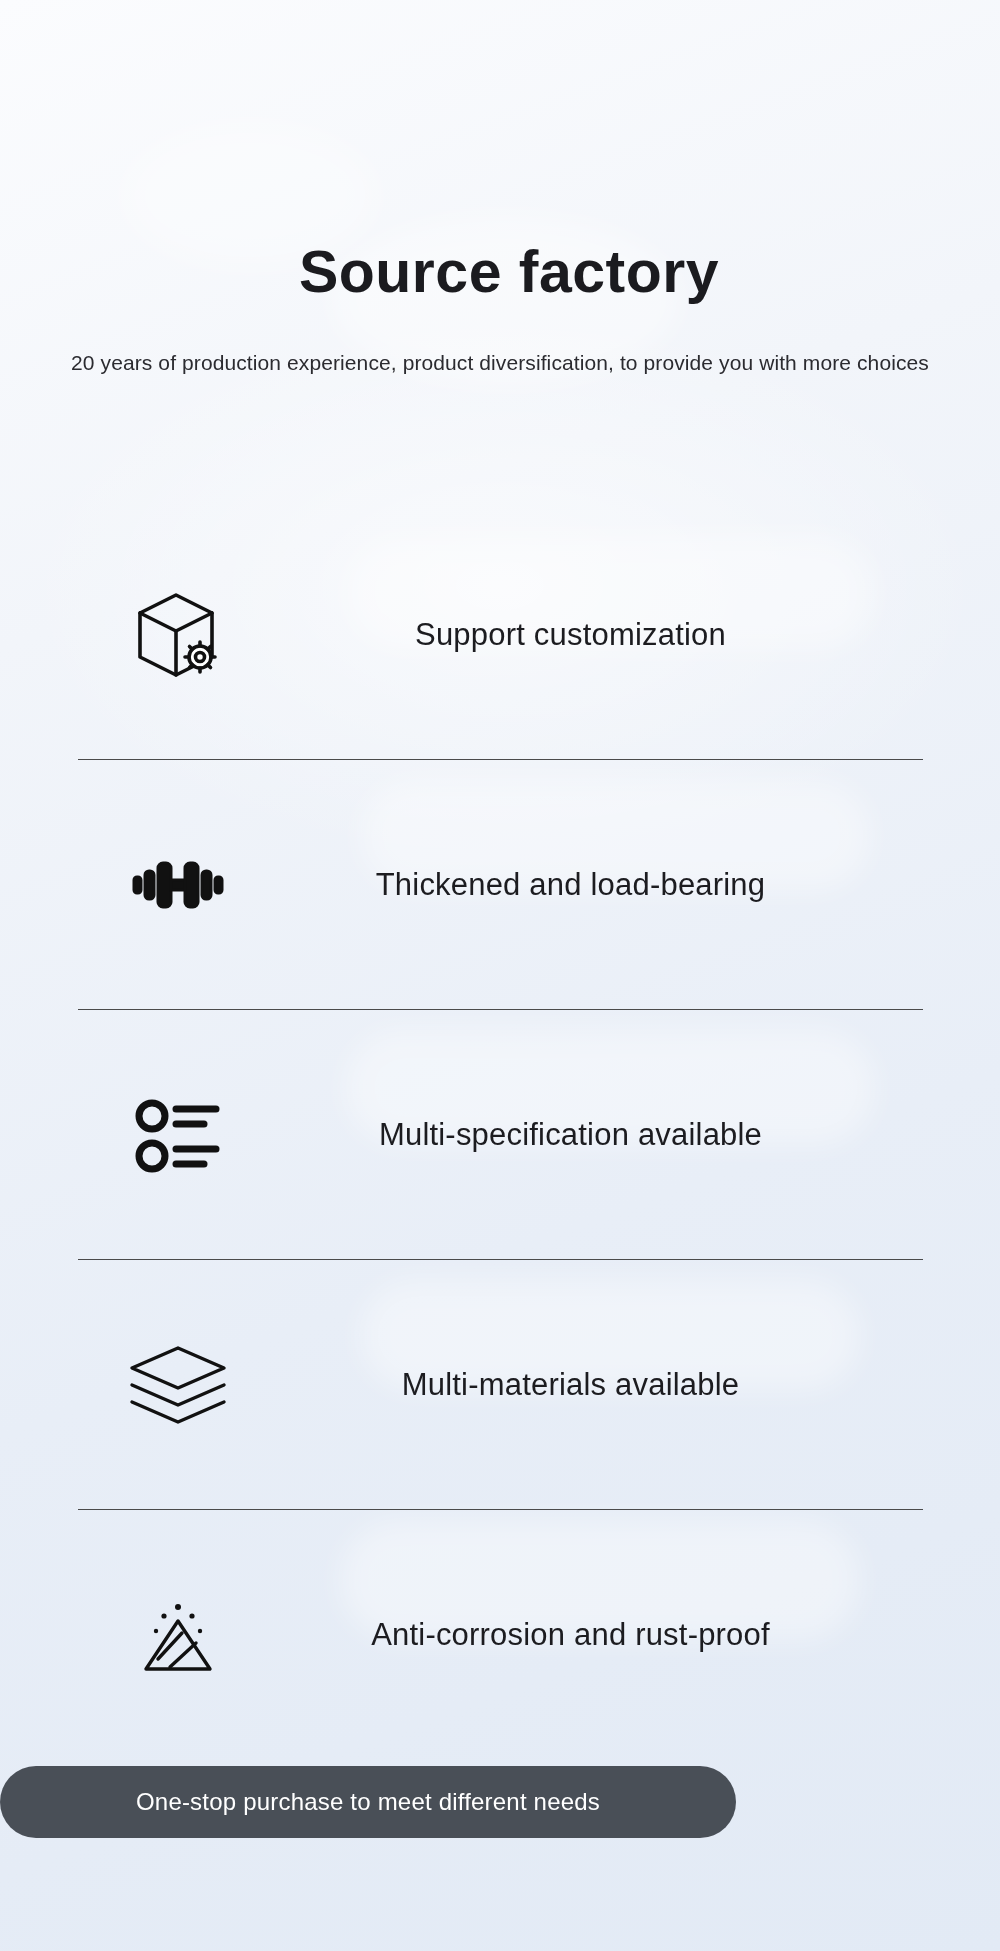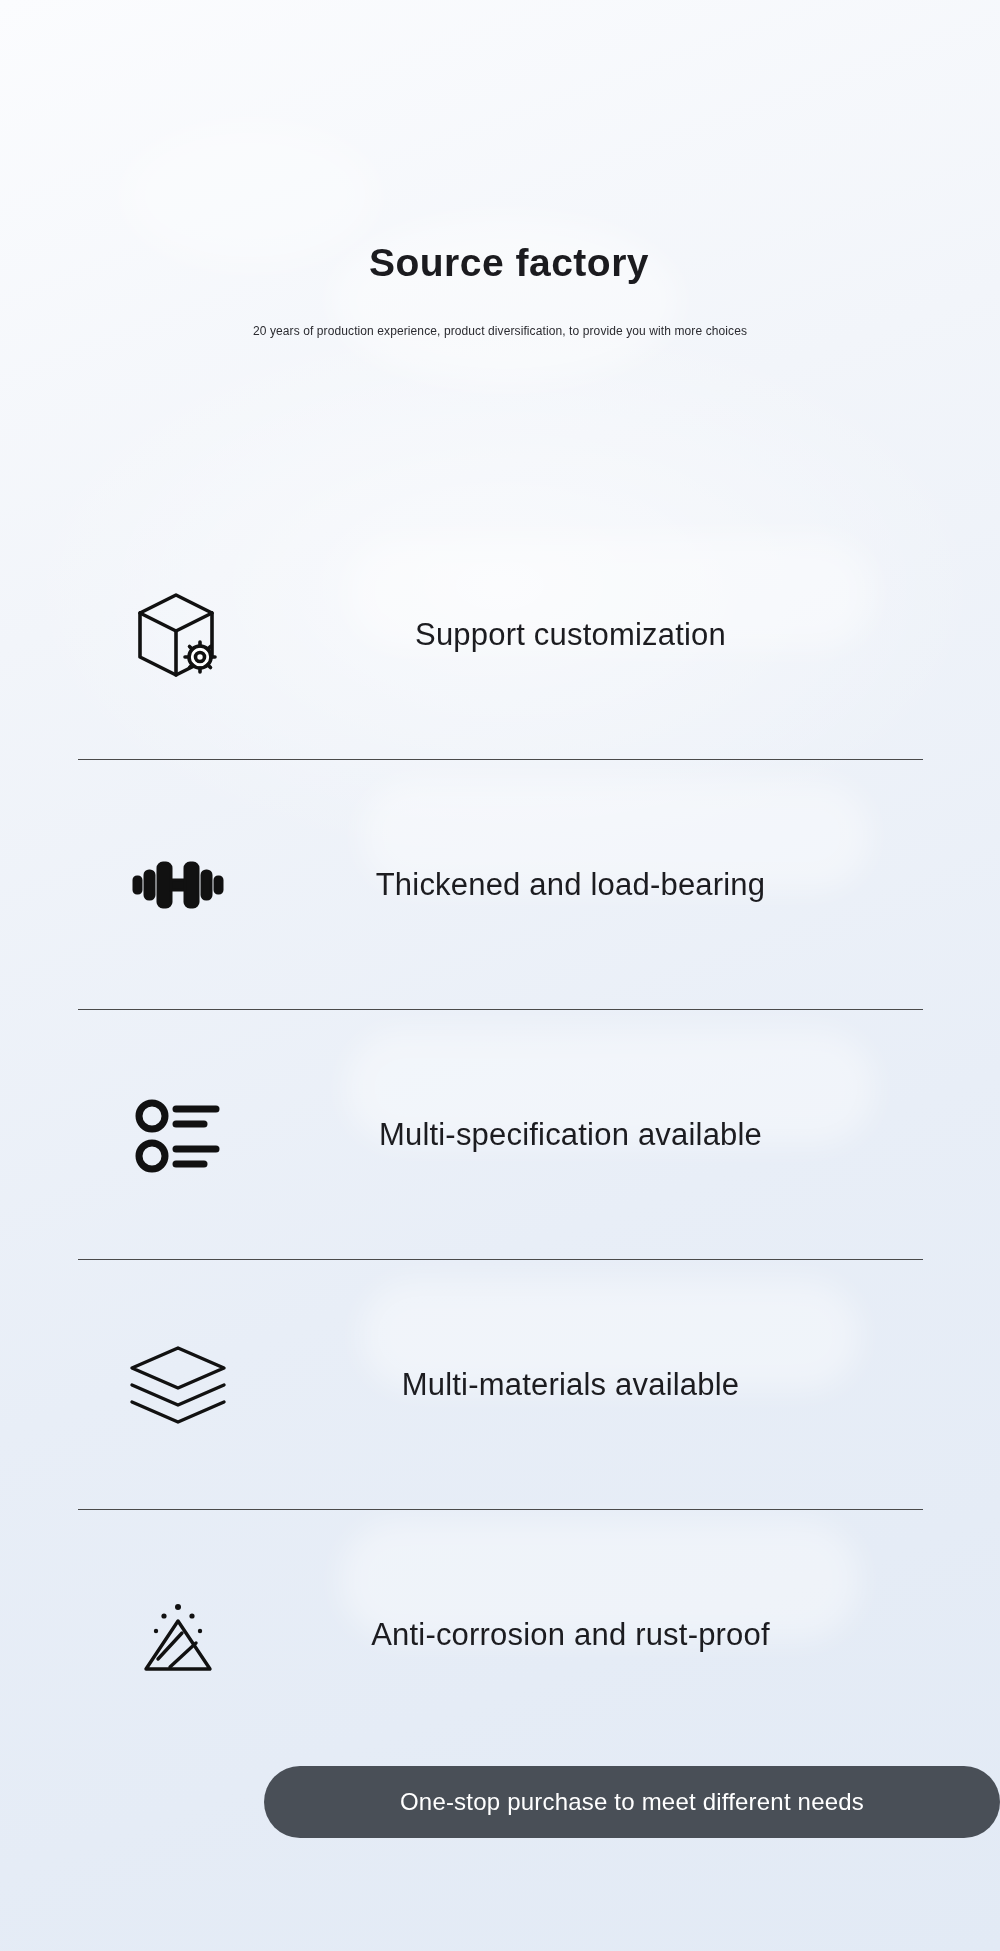--- a/index.html
+++ b/index.html
@@ -43,31 +43,31 @@
   .header {
     position: absolute;
     left: 0;
     top: 0;
     width: 1000px;
     text-align: center;
   }
   .title {
     margin: 0;
     padding-top: 243px;
-    font-size: 39px;
+    font-size: 59px;
     font-weight: 700;
     letter-spacing: 0.5px;
     color: #1b1b1f;
     line-height: 1;
     padding-left: 18px;
   }
   .subtitle {
-    margin: 5px;
+    margin: 12px;
     padding-top: 37px;
-    font-size: 12px;
+    font-size: 21px;
     font-weight: 400;
     color: #2b2b30;
     letter-spacing: 0.1px;
   }
 
   .features {
     position: absolute;
     left: 78px;
     top: 510px;
     width: 845px;
@@ -101,21 +101,21 @@
     letter-spacing: 0.2px;
     padding-right: 60px;
   }
 
   .cta-wrap {
     position: absolute;
     left: 0;
     top: 1766px;
     width: 1000px;
     display: flex;
-    justify-content: flex-end;
+    justify-content: flex-start;
   }
   .cta-button {
     width: 736px;
     height: 72px;
     border-radius: 36px;
     background: #494f57;
     color: #ffffff;
     font-size: 24px;
     font-family: "Liberation Sans", sans-serif;
     border: none;

